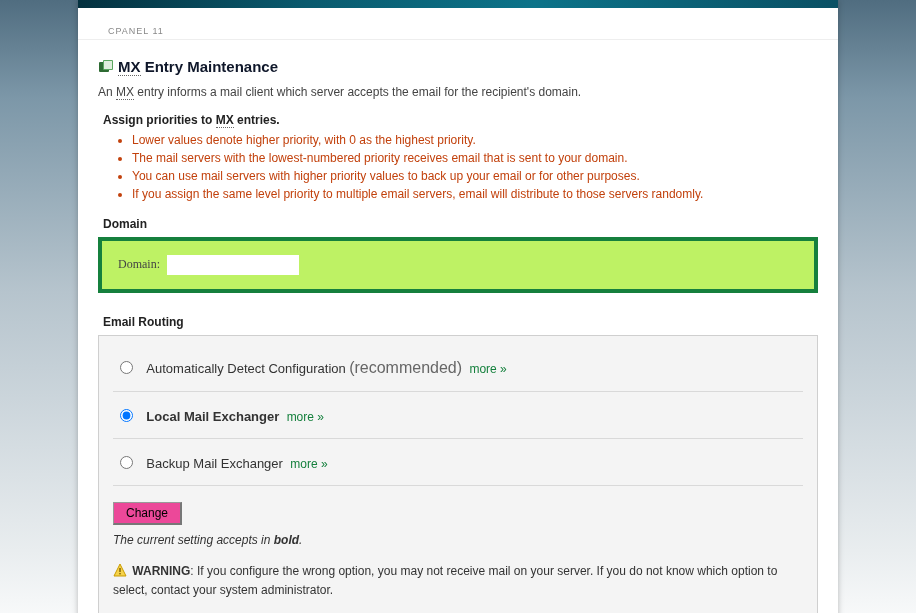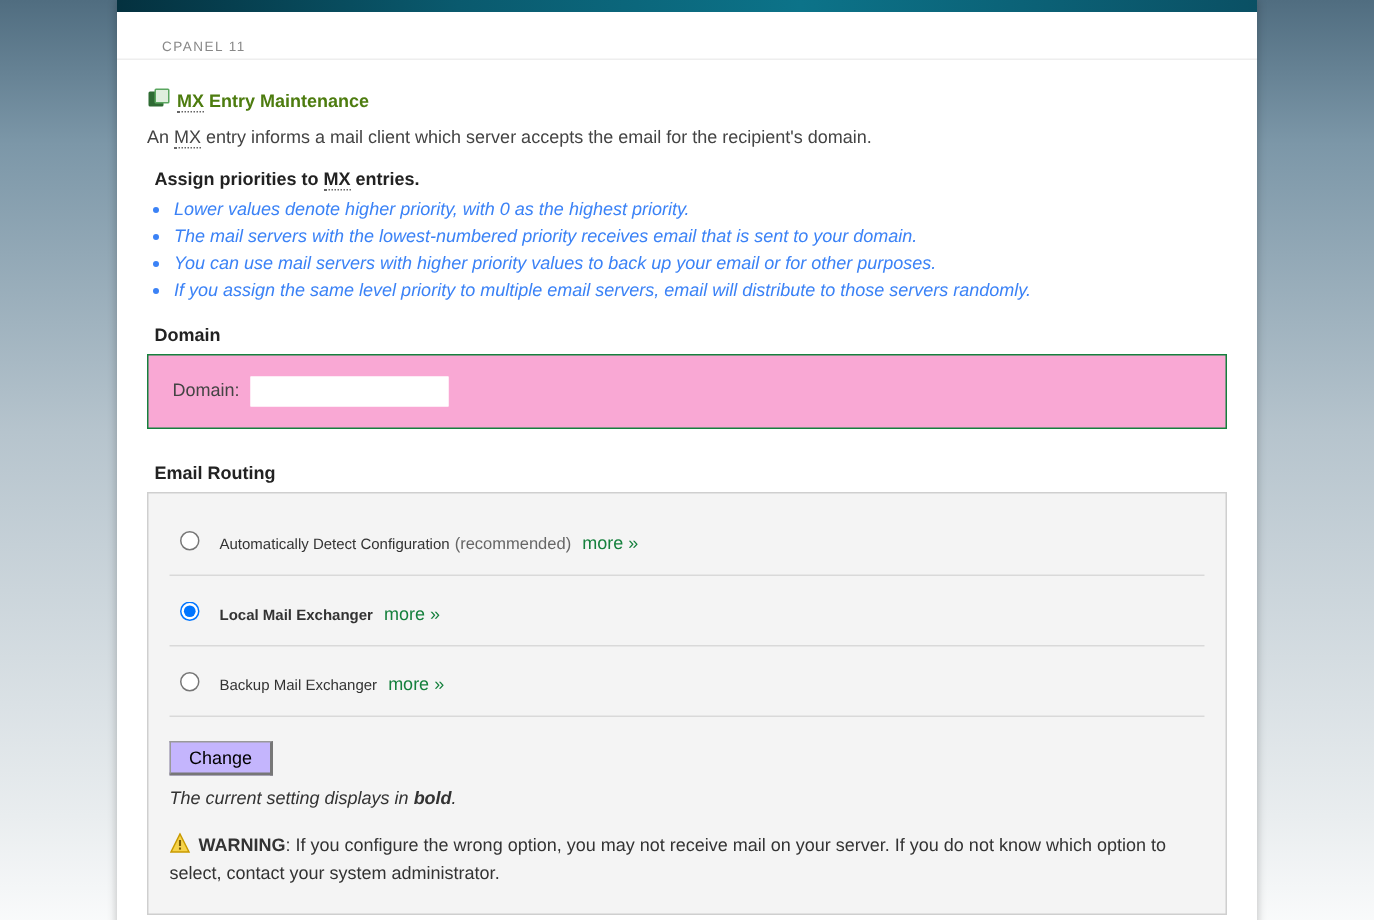--- a/index.html
+++ b/index.html
@@ -30,23 +30,23 @@
     letter-spacing: 1px;
     padding: 18px 0 3px 30px;
     font-family: Arial, sans-serif;
     text-transform: uppercase;
     border-bottom: 1px solid #eee;
   }
   .content {
     padding: 12px 20px 30px 20px;
   }
   h2.page-title {
-    font-size: 12px;
+    font-size: 15px;
     margin: 6px 0 10px 0;
-    color: #4d7c0f;
+    color: #0f172a;
   }
   .page-title .mx-icon {
     display: inline-block;
     width: 16px;
     height: 16px;
     vertical-align: -3px;
     margin-right: 4px;
   }
   .dotted {
     border-bottom: 1px dotted #666;
@@ -58,30 +58,30 @@
   .section-heading {
     font-weight: bold;
     margin: 10px 0 6px 5px;
     color: #222;
   }
   ul.bullets {
     margin: 4px 0 16px 18px;
     padding: 0;
   }
   ul.bullets li {
-    margin: 4px 0;
-    color: #3b82f6;
+    margin: 4px 16px;
+    color: #c2410c;
     list-style: disc;
-    font-style: italic;
   }
   .panel {
-    border: 1px solid #15803d;
-    background: #f9a8d4;
+    border: 4px solid #15803d;
+    background: #bef264;
     padding: 14px 16px;
     margin: 6px 0 22px 0;
+    font-family: Liberation Serif, serif;
   }
   .domain-row {
     font-size: 12px;
     color: #444;
   }
   .domain-input {
     display: inline-block;
     background: #fff;
     width: 130px;
     height: 18px;
@@ -99,44 +99,44 @@
     border-bottom: 1px solid #d9d9d9;
   }
   .routing-option:last-of-type {
     border-bottom: 1px solid #d9d9d9;
   }
   .routing-option input[type=radio] {
     margin-right: 10px;
     vertical-align: -1px;
   }
   .opt-label {
-    font-size: 10px;
+    font-size: 13px;
     color: #333;
   }
   .opt-selected {
     font-weight: bold;
   }
   .rec {
     color: #666;
-    font-size: 11px;
+    font-size: 16px;
   }
   a.more {
     color: #15803d;
     text-decoration: none;
     font-size: 12px;
     margin-left: 4px;
   }
   .change-row {
     padding-top: 16px;
   }
   button.change-btn {
     font-family: Verdana, sans-serif;
     font-size: 12px;
     padding: 3px 12px;
-    background: #c4b5fd;
+    background: #ec4899;
     border: 1px solid #999;
     border-right: 2px solid #777;
     border-bottom: 2px solid #777;
     cursor: pointer;
   }
   .note {
     font-style: italic;
     color: #333;
     margin-top: 8px;
   }
@@ -216,21 +216,21 @@
         <span class="opt-label">Backup Mail Exchanger</span>
         <a href="#" class="more">more »</a>
       </div>
 
 
       <div class="change-row">
         <button class="change-btn">Change</button>
       </div>
 
       <div class="note">
-        <span>The current setting displays in </span><b>bold</b><span>.</span>
+        <span>The current setting accepts in </span><b>bold</b><span>.</span>
       </div>
 
       <div class="warning">
         <span class="warn-icon">
           <svg width="14" height="14" viewBox="0 0 14 14">
             <polygon points="7,1 13,13 1,13" fill="#f6d34a" stroke="#c99a00" stroke-width="1"></polygon>
             <rect x="6.3" y="5" width="1.4" height="4" fill="#7a5a00"></rect>
             <rect x="6.3" y="10" width="1.4" height="1.4" fill="#7a5a00"></rect>
           </svg>
         </span>

